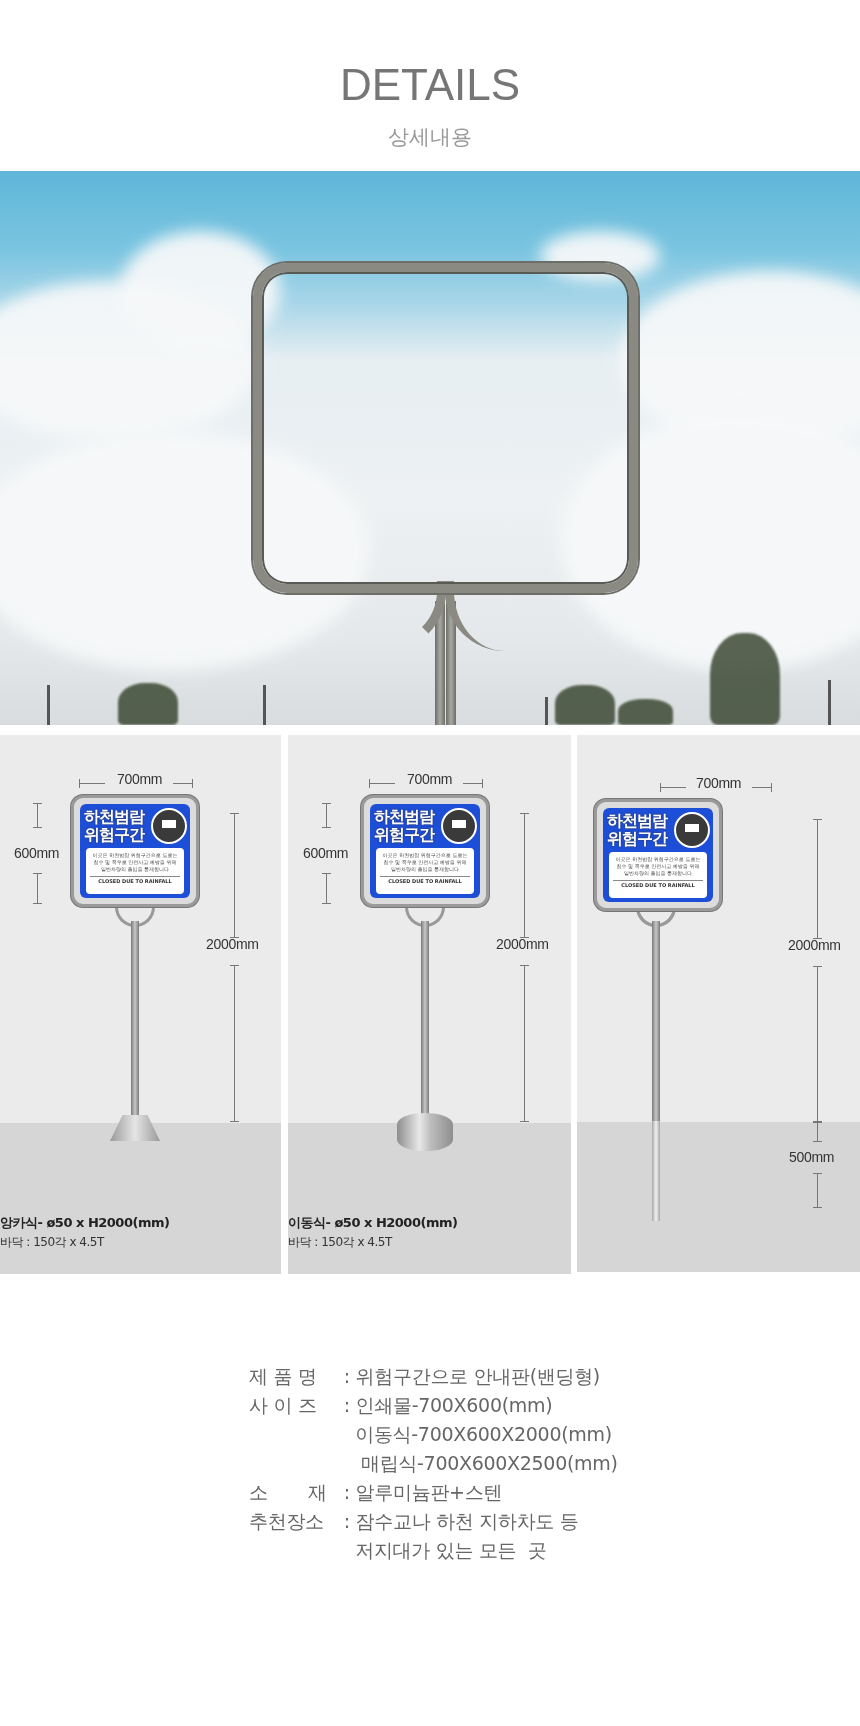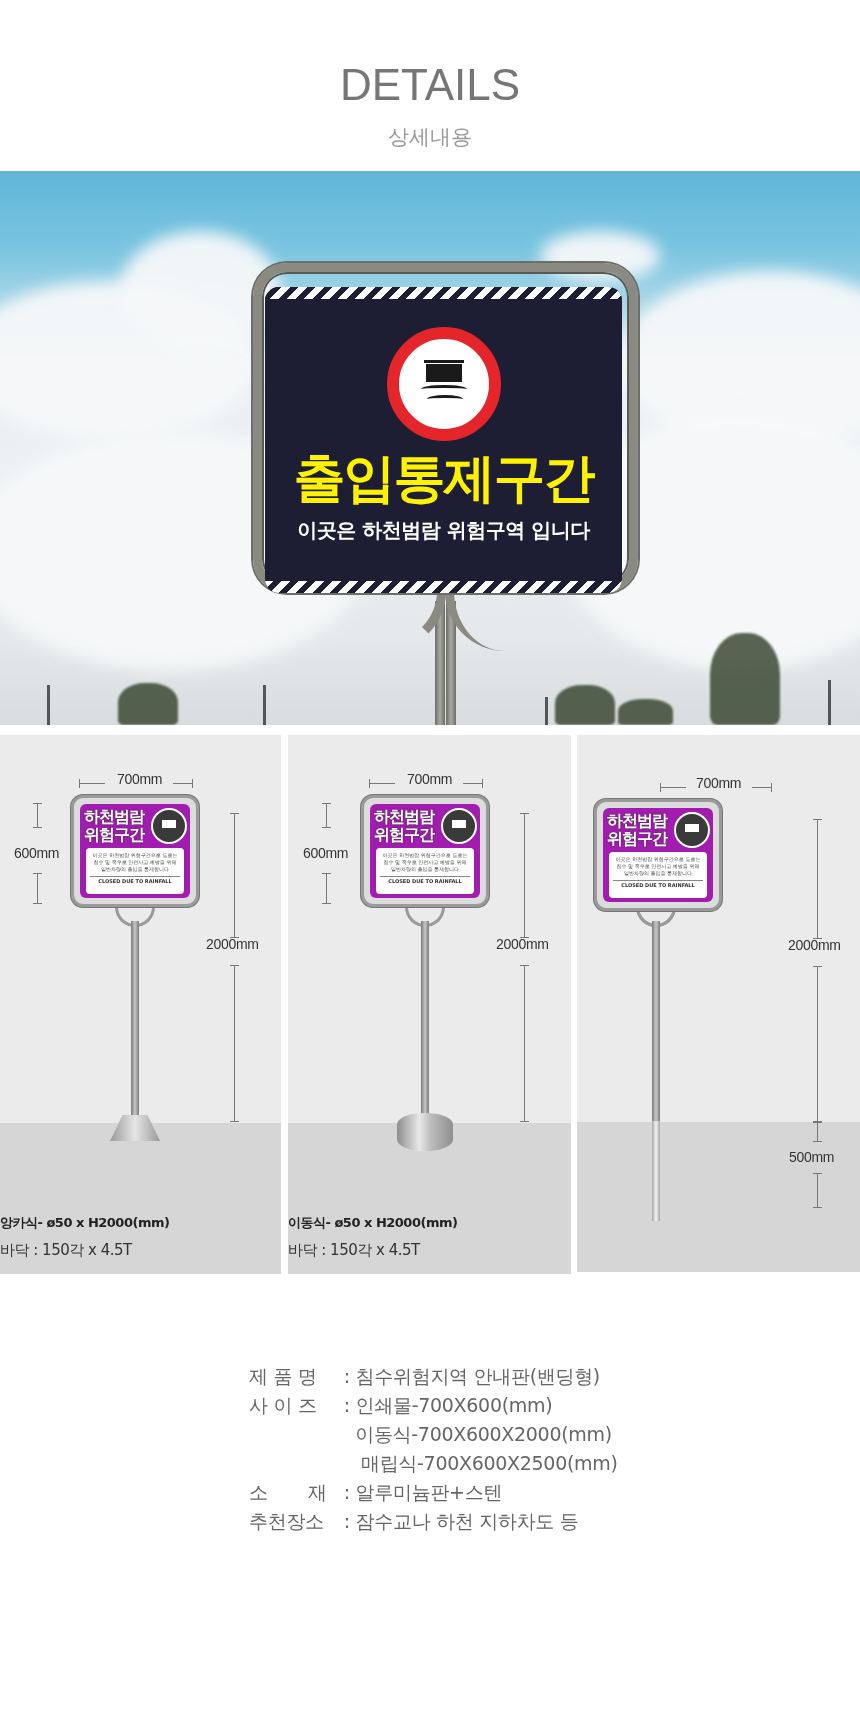--- a/index.html
+++ b/index.html
@@ -35,21 +35,21 @@
   .tunnel { position: absolute; left: 27px; top: 25px; width: 36px; height: 18px; background: #1a1a1a; border-top: 4px solid #1a1a1a; }
   .tunnel::before { content:""; position: absolute; left: -2px; top: -8px; width: 40px; height: 3px; background: #1a1a1a; }
   .wave { position: absolute; left: 22px; width: 46px; height: 8px; border-top: 3px solid #1a1a1a; border-radius: 50% 50% 0 0; }
   .sign .main-text { position: absolute; left: 0; top: 160px; width: 100%; text-align: center; font-size: 52px; font-weight: 900; color: #fff200; letter-spacing: -2px; line-height: 62px; font-family: "DejaVu Sans", sans-serif; }
   .sign .sub-text { position: absolute; left: 0; top: 230px; width: 100%; text-align: center; font-size: 20px; font-weight: 700; color: #ffffff; letter-spacing: -0.5px; line-height: 26px; }
 
   
   .panel { position: absolute; top: 735px; height: 539px; background: #ebebeb; overflow: hidden; }
   .panel .ground { position: absolute; left: 0; bottom: 0; width: 100%; height: 151px; background: #d6d6d6; }
   .panel .p-sign { position: absolute; top: 60px; width: 128px; height: 112px; border: 3px solid #9a9a9a; border-radius: 12px; background: #dcdcdc; box-shadow: 0 0 0 1px #777; }
-  .panel .p-sign-inner { position: absolute; left: 6px; top: 6px; right: 6px; bottom: 6px; background: #a21caf; border-radius: 6px; }
+  .panel .p-sign-inner { position: absolute; left: 6px; top: 6px; right: 6px; bottom: 6px; background: #1d4ed8; border-radius: 6px; }
   .panel .p-head { position: absolute; left: 4px; top: 4px; font-size: 16px; font-weight: 900; color: #ffffff; line-height: 18px; letter-spacing: -1px; text-shadow: 0 0 2px #333; }
   .panel .p-icon { position: absolute; right: 3px; top: 4px; width: 36px; height: 36px; border-radius: 50%; background: #3a3a3a; border: 2px solid #ffffff; }
   .panel .p-icon::after { content: ""; position: absolute; left: 9px; top: 10px; width: 14px; height: 8px; background: #ffffff; }
   .panel .p-body { position: absolute; left: 6px; right: 6px; top: 44px; bottom: 4px; background: #ffffff; border-radius: 4px; padding: 4px 4px; }
   .panel .p-body .ln { font-size: 5px; line-height: 7px; color: #444; text-align: center; white-space: nowrap; overflow: hidden; }
   .panel .p-body .ft { font-size: 5px; line-height: 8px; color: #333; text-align: center; border-top: 1px solid #888; margin-top: 3px; font-weight: 700; }
   .panel .pole { position: absolute; width: 8px; background: linear-gradient(90deg,#7a7a7a,#c8c8c8,#7a7a7a); }
   .panel .pole-buried { position: absolute; width: 8px; background: linear-gradient(90deg,#a6a6a6,#f2f2f2,#a6a6a6); }
   .panel .neck { position: absolute; width: 40px; height: 26px; border: 3px solid #9a9a9a; border-top: none; border-radius: 0 0 20px 20px; }
 
@@ -59,21 +59,21 @@
   .dim { position: absolute; font-family: "Liberation Sans", sans-serif; font-size: 14px; color: #333; letter-spacing: -0.3px; line-height: 16px; }
   .vline { position: absolute; width: 1px; background: #777; }
   .vline::before, .vline::after { content:""; position: absolute; left: -4px; width: 9px; height: 1px; background: #777; }
   .vline::before { top: 0; } .vline::after { bottom: 0; }
   .hline { position: absolute; height: 1px; background: #777; }
   .hline.l::before { content:""; position: absolute; left: 0; top: -4px; width: 1px; height: 9px; background: #777; }
   .hline.r::after { content:""; position: absolute; right: 0; top: -4px; width: 1px; height: 9px; background: #777; }
 
   .caption { position: absolute; left: 0; width: 100%; text-align: left; }
   .caption .c-title { font-size: 13px; font-weight: 700; color: #222; letter-spacing: -0.5px; line-height: 16px; }
-  .caption .c-sub { font-size: 15px; color: #333; letter-spacing: -0.5px; line-height: 16px; margin-top: 11px; }
+  .caption .c-sub { font-size: 12px; color: #333; letter-spacing: -0.5px; line-height: 16px; margin-top: 3px; }
 
   
   .specs { position: absolute; left: 249px; top: 1362px; }
   .spec-row { display: flex; font-size: 19px; line-height: 29px; color: #666; letter-spacing: -0.3px; }
   .spec-row .k { width: 89px; white-space: pre; }
   .spec-row .v { white-space: pre; }
 </style>
 </head>
 <body>
 
@@ -98,31 +98,20 @@
   <div class="tree" style="left:555px;width:60px;height:40px;"></div>
   <div class="tree" style="left:618px;width:55px;height:26px;"></div>
   <div class="tree" style="left:710px;width:70px;height:92px;"></div>
 
   <div class="stem-l"></div>
   <div class="stem-r"></div>
   <div class="curve-l"></div>
   <div class="curve-r"></div>
   <div class="frame"></div>
 
-  <div class="sign">
-    <div class="stripe top"></div>
-    <div class="no-entry">
-      <div class="tunnel"></div>
-      <div class="wave" style="top:46px;"></div>
-      <div class="wave" style="top:56px;left:28px;width:36px;"></div>
-    </div>
-    <div class="main-text">출입통제구간</div>
-    <div class="sub-text">이곳은 하천범람 위험구역 입니다</div>
-    <div class="stripe bottom"></div>
-  </div>
 </div>
 
 <div class="panel" style="left:0;width:281px;">
   <div class="ground"></div>
   <div class="hline l" style="left:79px;top:48px;width:26px;"></div>
   <div class="dim" style="left:117px;top:36px;">700mm</div>
   <div class="hline r" style="left:173px;top:48px;width:20px;"></div>
   <div class="vline" style="left:37px;top:68px;height:25px;"></div>
   <div class="dim" style="left:14px;top:110px;">600mm</div>
   <div class="vline" style="left:37px;top:138px;height:31px;"></div>
@@ -232,21 +221,21 @@
   <div class="vline" style="left:240px;top:387px;height:20px;"></div>
   <div class="dim" style="left:212px;top:414px;">500mm</div>
   <div class="vline" style="left:240px;top:438px;height:35px;"></div>
 
 </div>
 
 <div class="specs">
   <div class="spec-row">
     <span class="k">제 품 명</span>
       <span class="s" style="white-space:pre;"> : </span>
-      <span class="v">침수위험지역 안내판(밴딩형)</span>
+      <span class="v">위험구간으로 안내판(밴딩형)</span>
   </div>
   <div class="spec-row">
     <span class="k">사 이 즈</span>
       <span class="s" style="white-space:pre;"> : </span>
       <span class="v">인쇄물-700X600(mm)</span>
   </div>
   <div class="spec-row">
     <span class="k"></span>
       <span class="s" style="white-space:pre;">   </span>
       <span class="v">이동식-700X600X2000(mm)</span>
@@ -259,13 +248,18 @@
   <div class="spec-row">
     <span class="k">소       재</span>
       <span class="s" style="white-space:pre;"> : </span>
       <span class="v">알루미늄판+스텐</span>
   </div>
   <div class="spec-row">
     <span class="k">추천장소</span>
       <span class="s" style="white-space:pre;"> : </span>
       <span class="v">잠수교나 하천 지하차도 등</span>
   </div>
+  <div class="spec-row">
+    <span class="k"></span>
+      <span class="s" style="white-space:pre;">   </span>
+      <span class="v">저지대가 있는 모든  곳</span>
+  </div>
 </div>
 
 </body></html>

